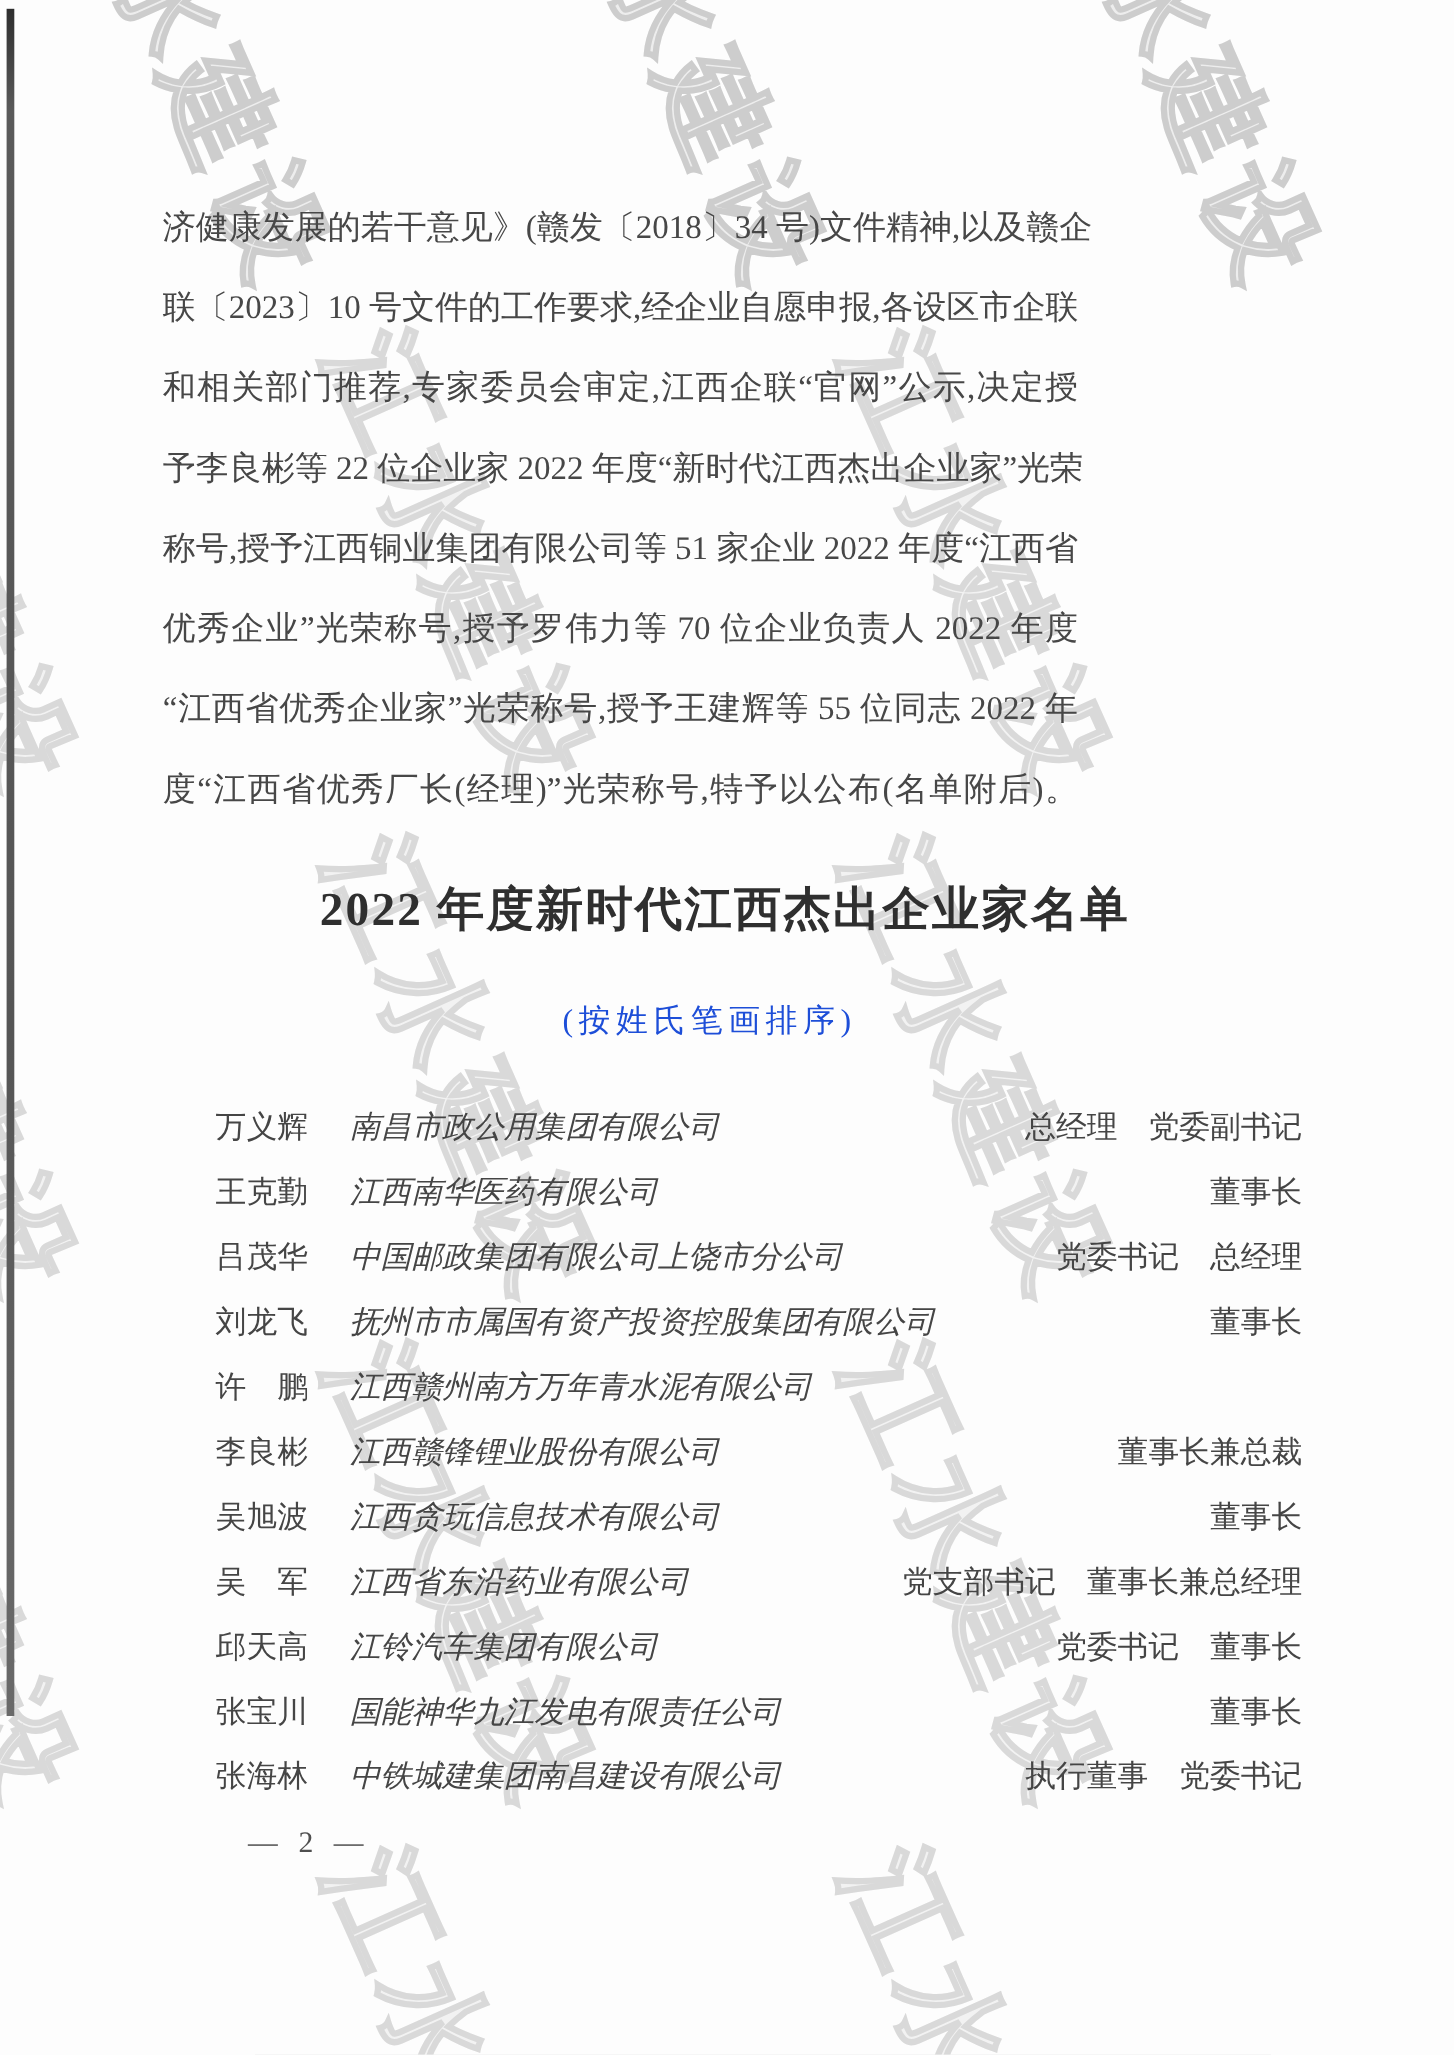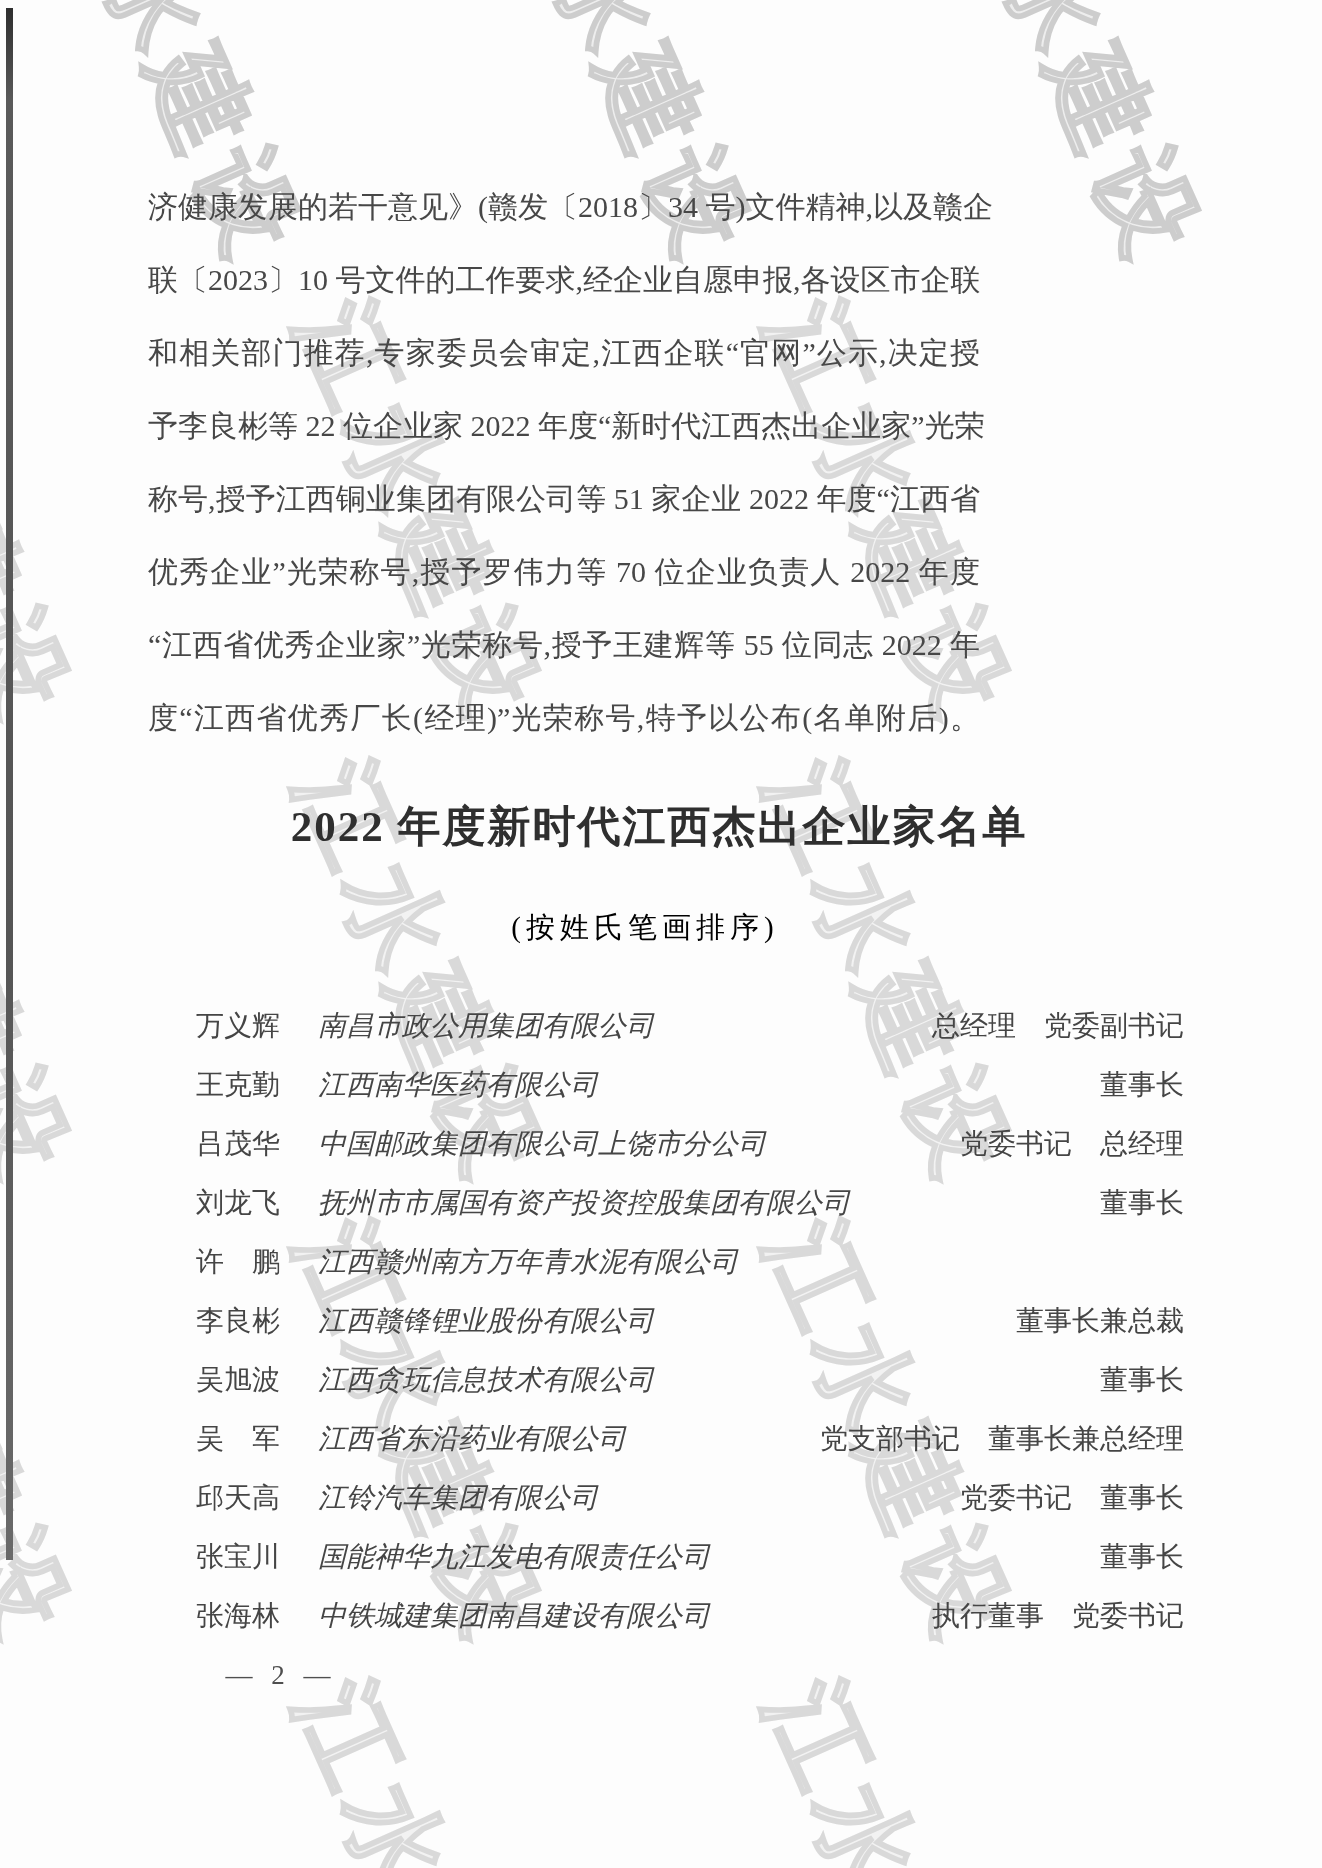--- a/index.html
+++ b/index.html
@@ -40,21 +40,21 @@
     text-align:justify;text-align-last:justify;
     white-space:nowrap;
   }
   .doc-title{
     position:absolute;left:164px;top:798px;width:990px;
     text-align:center;font-size:43px;font-weight:bold;
     color:#2f2f2f;letter-spacing:2px;
   }
   .doc-subtitle{
     position:absolute;left:150px;top:908px;width:990px;
-    text-align:center;font-size:29px;color:#000000;letter-spacing:5px;
+    text-align:center;font-size:29px;color:#1d4ed8;letter-spacing:5px;
   }
   .list{position:absolute;left:196px;top:996px;width:1010px;}
   .row{position:relative;height:59px;line-height:59px;font-size:28px;color:#454545;}
   .row .name{position:absolute;left:0;width:96px;white-space:nowrap;}
   .row .company{position:absolute;left:122px;white-space:nowrap;font-style:italic;}
   .row .title{position:absolute;left:610px;width:378px;text-align:right;white-space:nowrap;}
   .footer{
     position:absolute;left:158px;top:1660px;width:246px;
     text-align:center;font-size:27px;color:#4f4f4f;letter-spacing:6px;
     white-space:nowrap;

